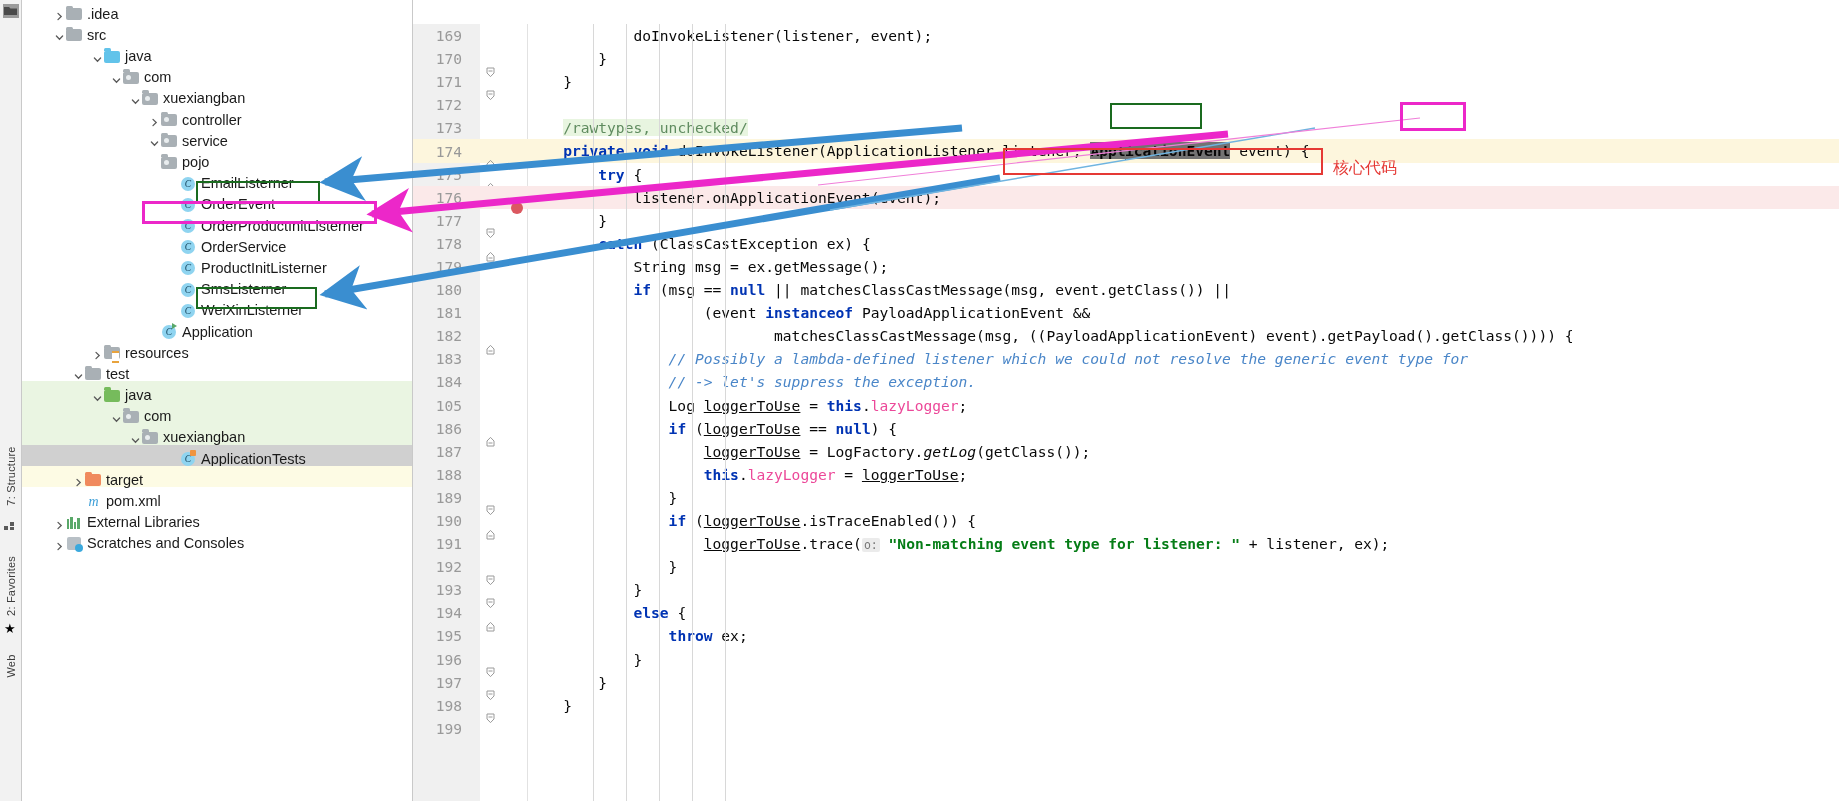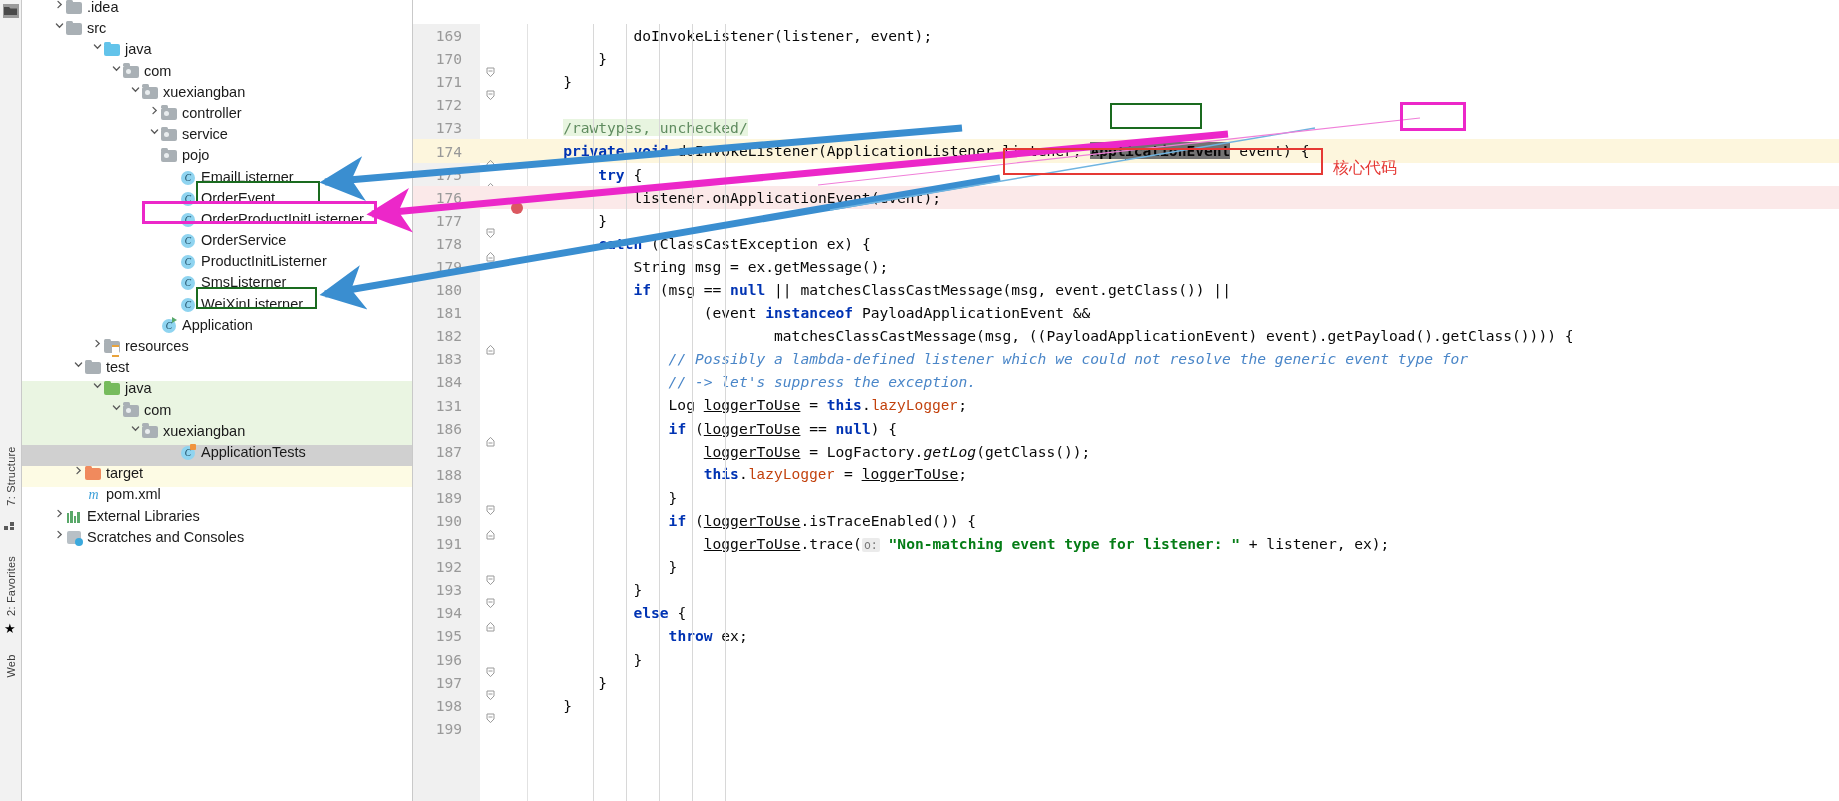--- a/index.html
+++ b/index.html
@@ -72,21 +72,21 @@
     border-right: 1px solid #c9c9c9;
   }
   .tree {
     position: relative;
     width: 100%;
     padding-top: 0px;
   }
   .trow {
     height: 21.2px;
     display: flex;
-    align-items: flex-start;
+    align-items: flex-end;
     font-size: 14.5px;
     color: #1a1a1a;
     white-space: nowrap;
     position: relative;
   }
   .trow .arrow {
     width: 13px;
     flex: 0 0 13px;
     font-size: 10px;
     color: #6e6e6e;
@@ -297,21 +297,21 @@
     top: 0; bottom: 0;
     width: 1px;
     background: #d8d8d8;
   }
 
   
   .kw   { color: #0033b3; font-weight: bold; }
   .cmt-g{ color: #5f8b5f; }
   .doc  { color: #4a86c8; font-style: italic; }
   .str  { color: #067d17; font-weight: bold; }
-  .fld  { color: #c2410c; font-family: Liberation Mono, monospace; }
+  .fld  { color: #ec4899; }
   .ital { font-style: italic; }
   .uline{ text-decoration: underline; }
   .sel-blue { background: #737373; font-weight: bold; }
   .green-bgtxt { background: #e8f5e0; }
   .param-hint {
     background: #ebebeb;
     color: #777777;
     font-size: 11.5px;
     border-radius: 2px;
     padding: 0 2px;
@@ -683,21 +683,21 @@
               </svg></span></span><span class="txt">        <span class="kw">catch</span> (ClassCastException ex) {</span></div>
         <div class="cline"><span class="lnum">179</span><span class="fold"></span><span class="txt">            String msg = ex.getMessage();</span></div>
         <div class="cline"><span class="lnum">180</span><span class="fold"></span><span class="txt">            <span class="kw">if</span> (msg == <span class="kw">null</span> || matchesClassCastMessage(msg, event.getClass()) ||</span></div>
         <div class="cline"><span class="lnum">181</span><span class="fold"></span><span class="txt">                    (event <span class="kw">instanceof</span> PayloadApplicationEvent &amp;&amp;</span></div>
         <div class="cline"><span class="lnum">182</span><span class="fold"><span class="fold-mark"><svg width="11" height="11" viewBox="0 0 11 11">
                 <path d="M2 10 L9 10 L9 5 L5.5 1.4 L2 5 Z" fill="none" stroke="#9a9a9a" stroke-width="1"></path>
                 <line x1="3.5" y1="7" x2="7.5" y2="7" stroke="#9a9a9a" stroke-width="1"></line>
               </svg></span></span><span class="txt">                            matchesClassCastMessage(msg, ((PayloadApplicationEvent) event).getPayload().getClass()))) {</span></div>
         <div class="cline"><span class="lnum">183</span><span class="fold"></span><span class="txt">                <span class="doc">// Possibly a lambda-defined listener which we could not resolve the generic event type for</span></span></div>
         <div class="cline"><span class="lnum">184</span><span class="fold"></span><span class="txt">                <span class="doc">// -&gt; let's suppress the exception.</span></span></div>
-        <div class="cline"><span class="lnum">131</span><span class="fold"></span><span class="txt">                Log <span class="uline">loggerToUse</span> = <span class="kw">this</span>.<span class="fld">lazyLogger</span>;</span></div>
+        <div class="cline"><span class="lnum">105</span><span class="fold"></span><span class="txt">                Log <span class="uline">loggerToUse</span> = <span class="kw">this</span>.<span class="fld">lazyLogger</span>;</span></div>
         <div class="cline"><span class="lnum">186</span><span class="fold"><span class="fold-mark"><svg width="11" height="11" viewBox="0 0 11 11">
                 <path d="M2 10 L9 10 L9 5 L5.5 1.4 L2 5 Z" fill="none" stroke="#9a9a9a" stroke-width="1"></path>
                 <line x1="3.5" y1="7" x2="7.5" y2="7" stroke="#9a9a9a" stroke-width="1"></line>
               </svg></span></span><span class="txt">                <span class="kw">if</span> (<span class="uline">loggerToUse</span> == <span class="kw">null</span>) {</span></div>
         <div class="cline"><span class="lnum">187</span><span class="fold"></span><span class="txt">                    <span class="uline">loggerToUse</span> = LogFactory.<span class="ital">getLog</span>(getClass());</span></div>
         <div class="cline"><span class="lnum">188</span><span class="fold"></span><span class="txt">                    <span class="kw">this</span>.<span class="fld">lazyLogger</span> = <span class="uline">loggerToUse</span>;</span></div>
         <div class="cline"><span class="lnum">189</span><span class="fold"><span class="fold-mark"><svg width="11" height="11" viewBox="0 0 11 11">
                 <path d="M2 1 L9 1 L9 6 L5.5 9.6 L2 6 Z" fill="none" stroke="#9a9a9a" stroke-width="1"></path>
                 <line x1="3.5" y1="4" x2="7.5" y2="4" stroke="#9a9a9a" stroke-width="1"></line>
               </svg></span></span><span class="txt">                }</span></div>

